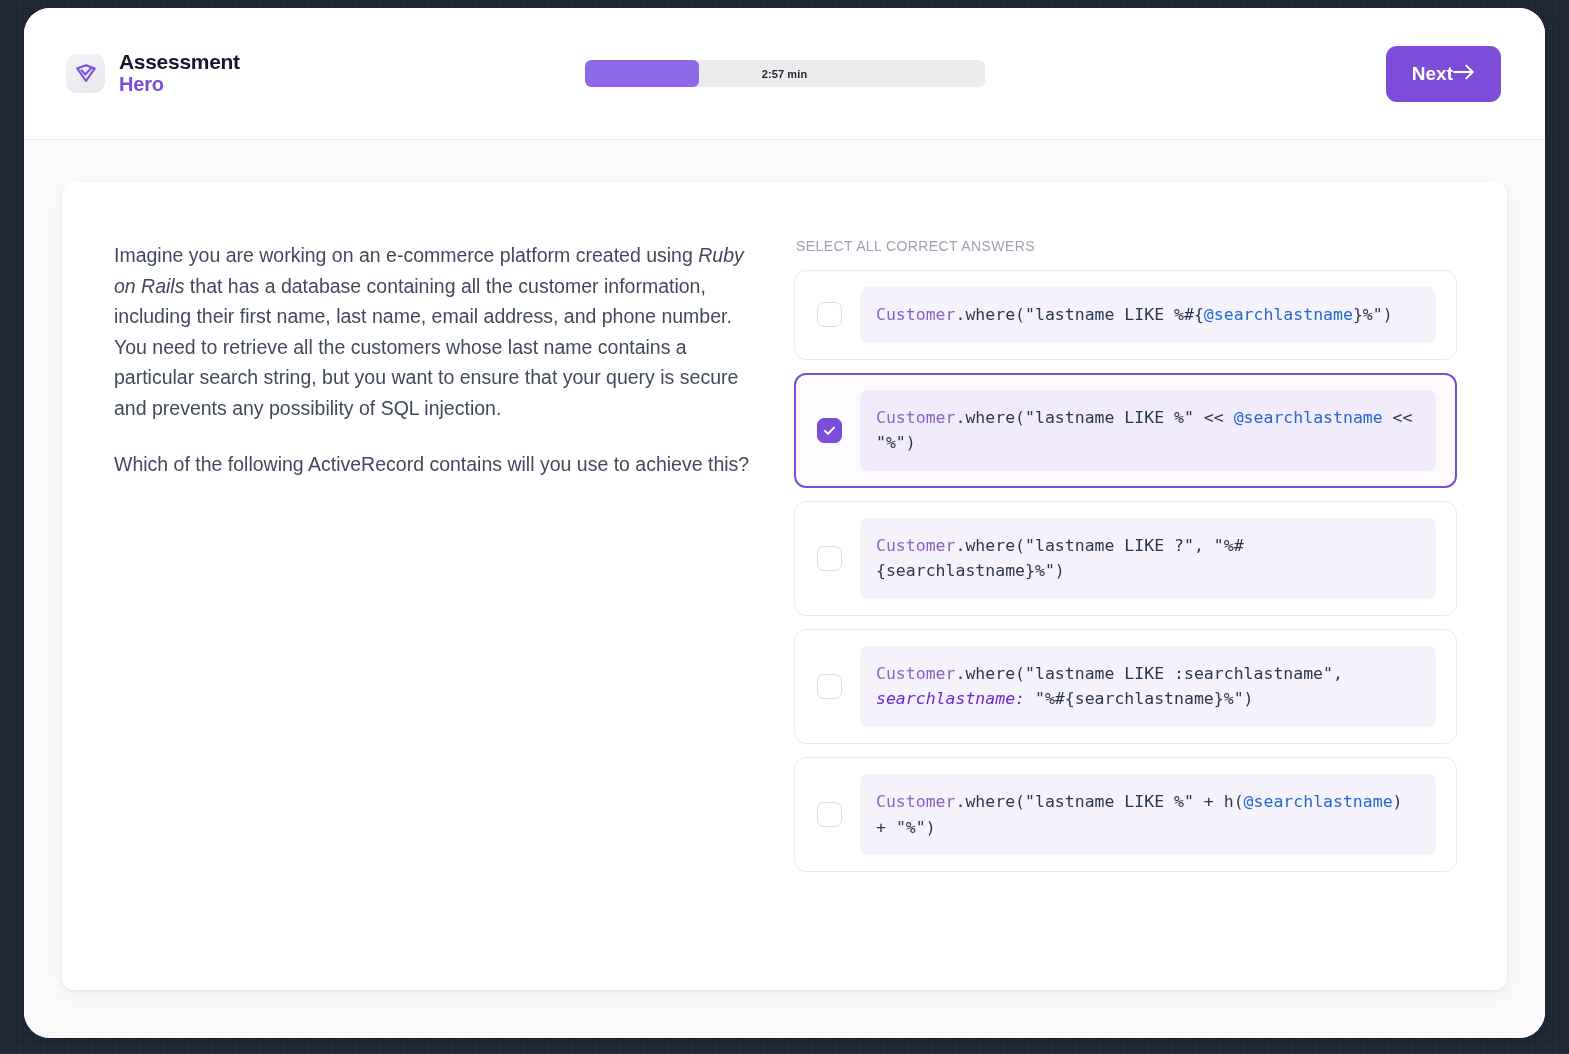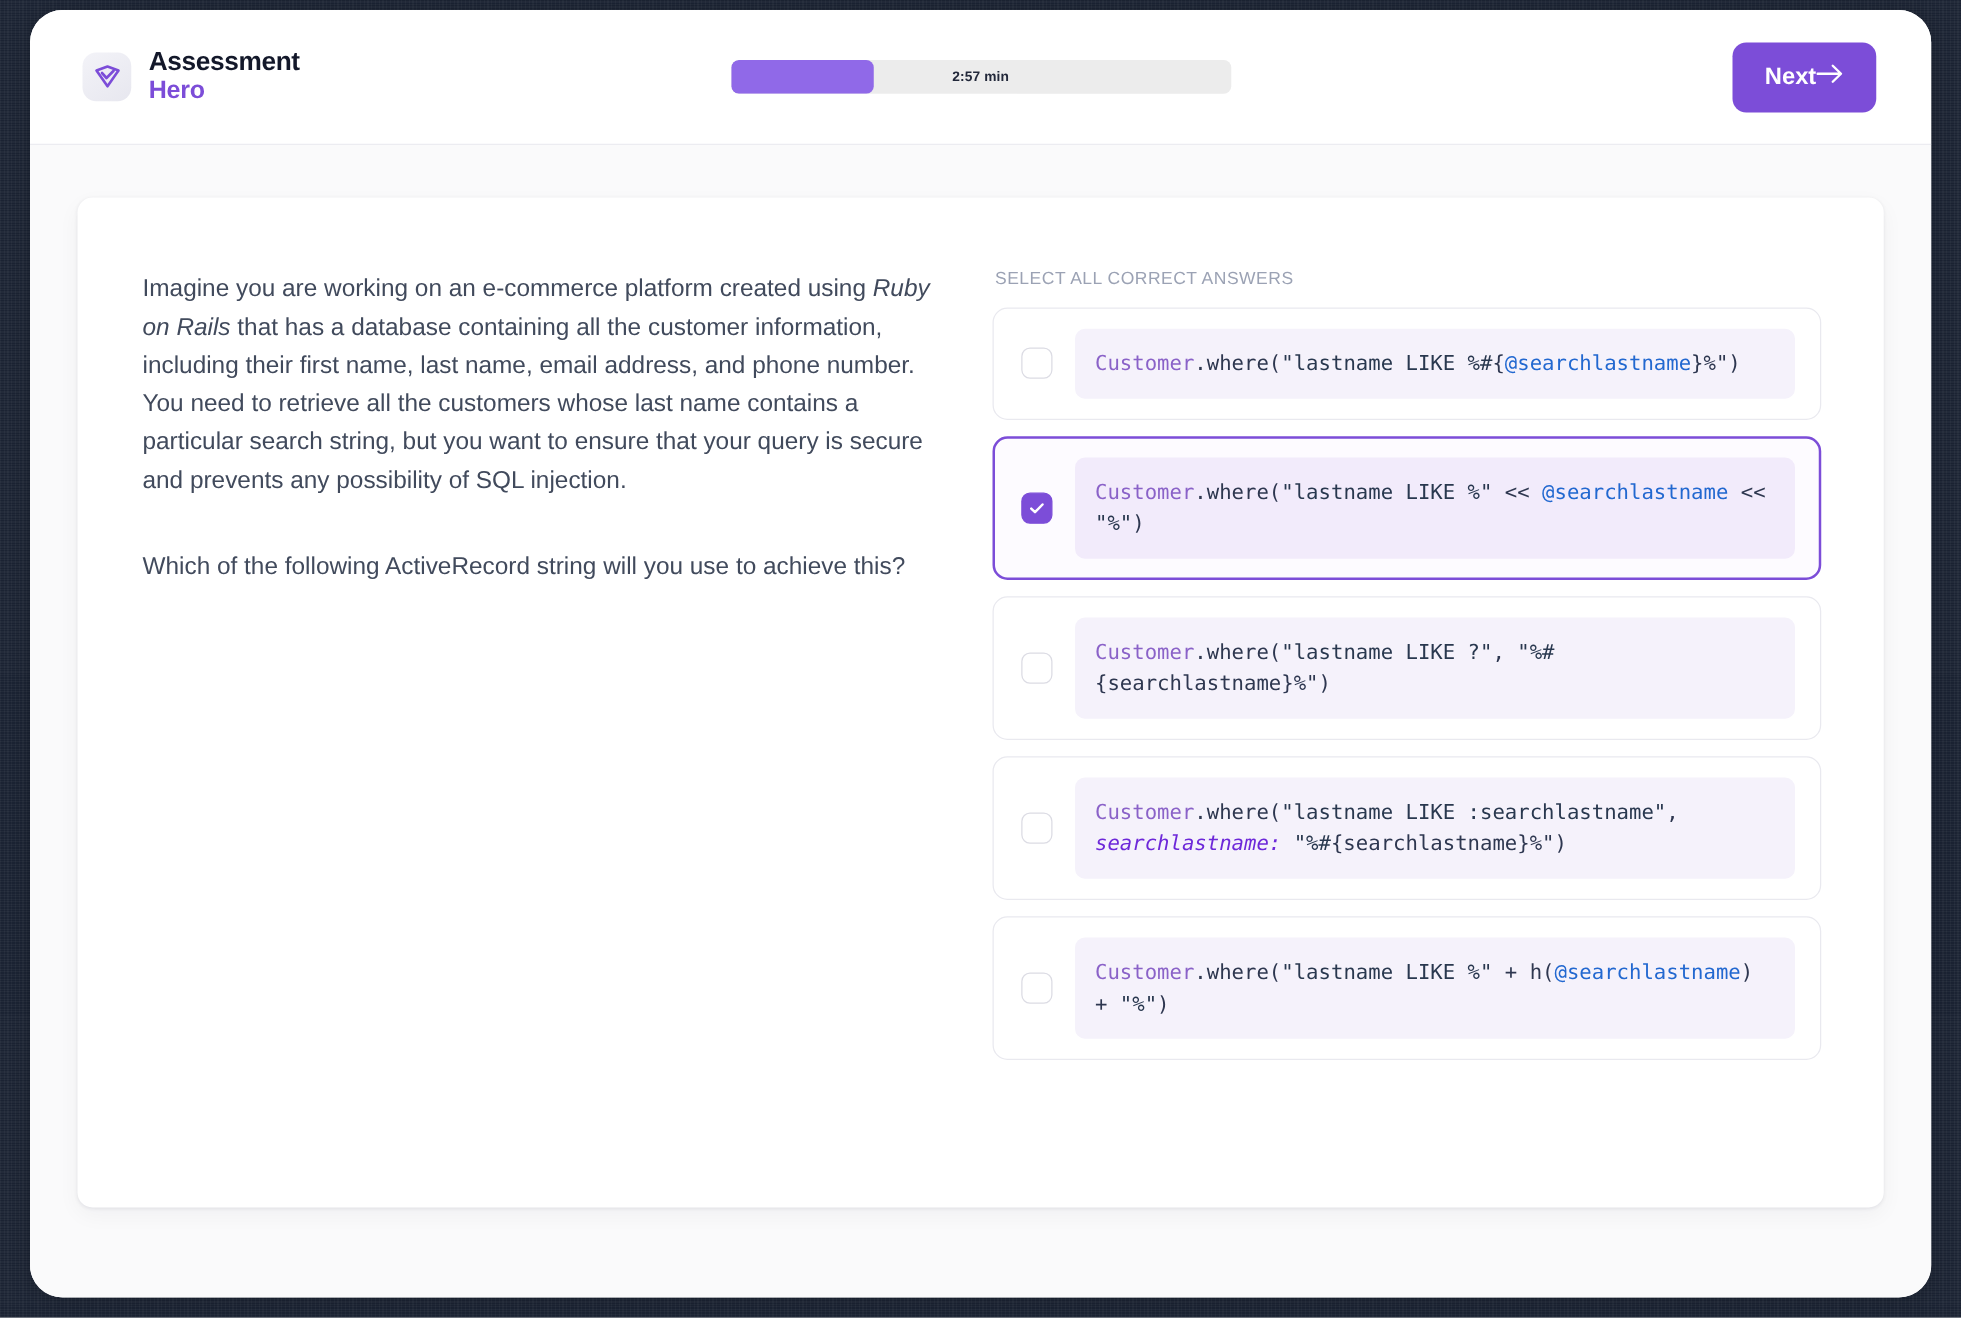--- a/index.html
+++ b/index.html
@@ -33,21 +33,21 @@
     width: 1521px;
     height: 1030px;
     background: #ffffff;
     border-radius: 26px;
     overflow: hidden;
     box-shadow: 0 2px 18px rgba(0,0,0,0.18);
   }
 
   
   .header {
-    height: 108px;
+    height: 132px;
     background: #ffffff;
     border-bottom: 1px solid #ececf1;
     display: flex;
     align-items: center;
     padding: 0 44px 0 42px;
     position: relative;
   }
 
   .brand {
     display: flex;
@@ -153,21 +153,21 @@
   .question-col {
     width: 640px;
     flex: none;
     padding-top: 6px;
   }
 
   .question-col p {
     font-size: 19.5px;
     line-height: 1.57;
     color: #414a5c;
-    margin-bottom: 38px;
+    margin-bottom: 25px;
   }
   .question-col p:last-child { margin-bottom: 0; }
   .question-col em { font-style: italic; }
 
   .answers-col {
     flex: 1;
     padding-top: 4px;
   }
 
   .answers-title {
@@ -272,21 +272,21 @@
     </button>
   </div>
 
   <div class="page-body">
     <div class="content-card">
 
       <div class="question-col">
         <p>
           <span>Imagine you are working on an e-commerce platform created using </span><em>Ruby on Rails</em><span> that has a database containing all the customer information, including their first name, last name, email address, and phone number. You need to retrieve all the customers whose last name contains a particular search string, but you want to ensure that your query is secure and prevents any possibility of SQL injection.</span>
         </p>
-        <p>Which of the following ActiveRecord string will you use to achieve this?</p>
+        <p>Which of the following ActiveRecord contains will you use to achieve this?</p>
       </div>
 
       <div class="answers-col">
         <div class="answers-title">SELECT ALL CORRECT ANSWERS</div>
         <div id="options-list">
             <div class="option">
               <span class="checkbox"></span>
               <div class="code-box"><span class="tok-class">Customer</span><span class="tok-plain">.where(</span><span class="tok-str">"lastname LIKE %#</span><span class="tok-plain">{</span><span class="tok-ivar">@searchlastname</span><span class="tok-plain">}%")</span></div>
             </div>
             <div class="option selected">

